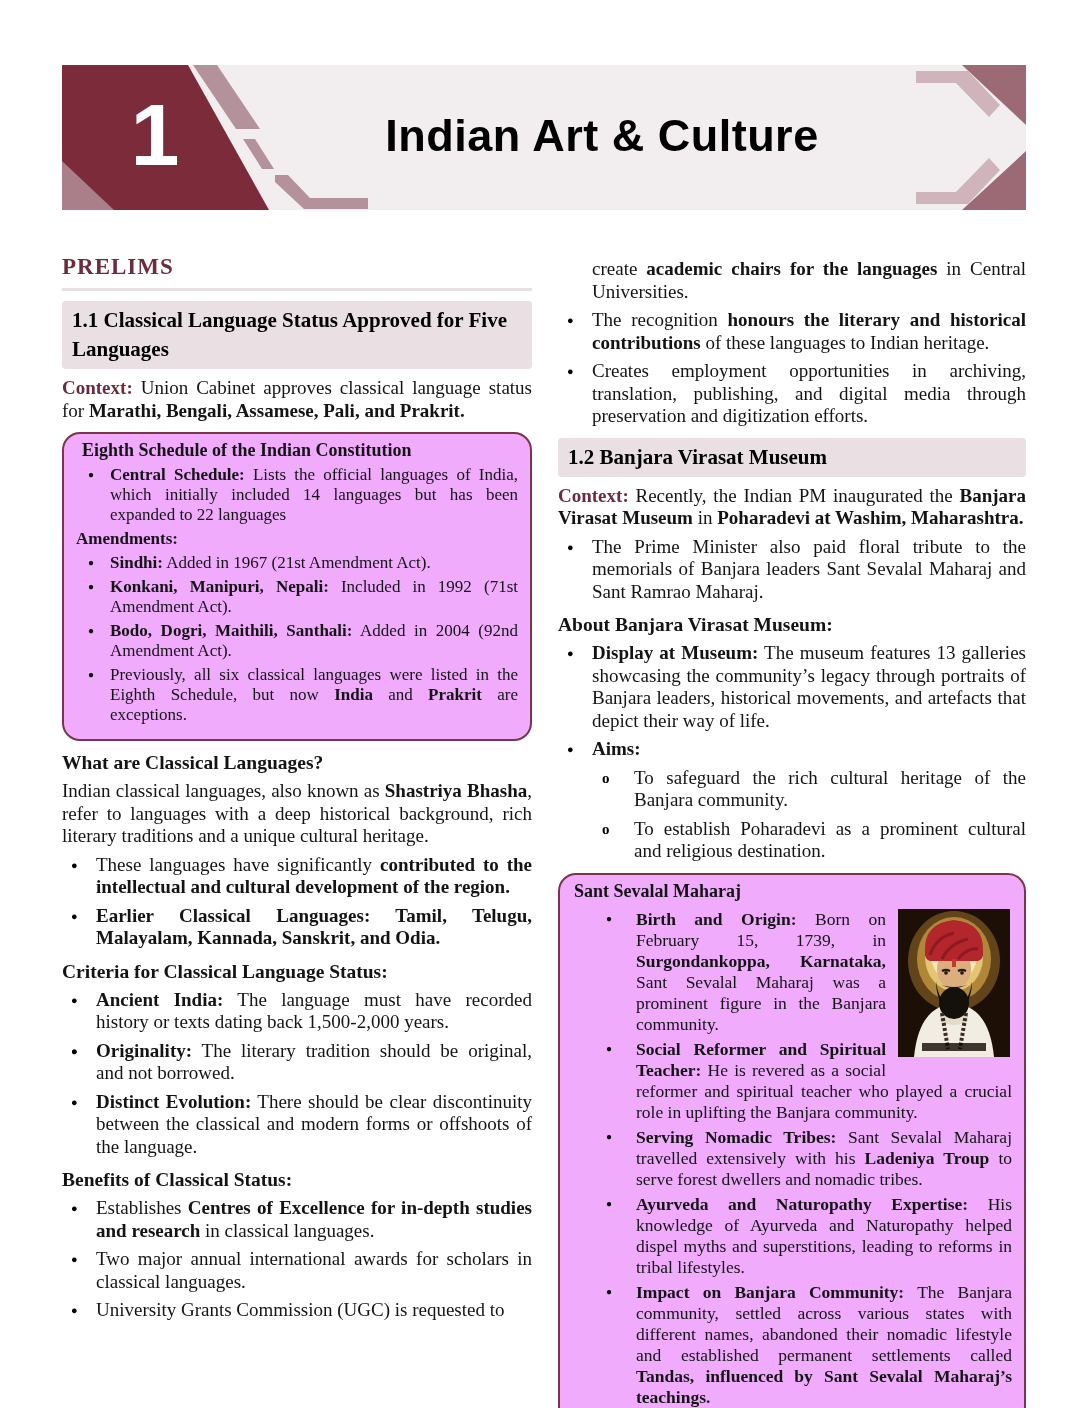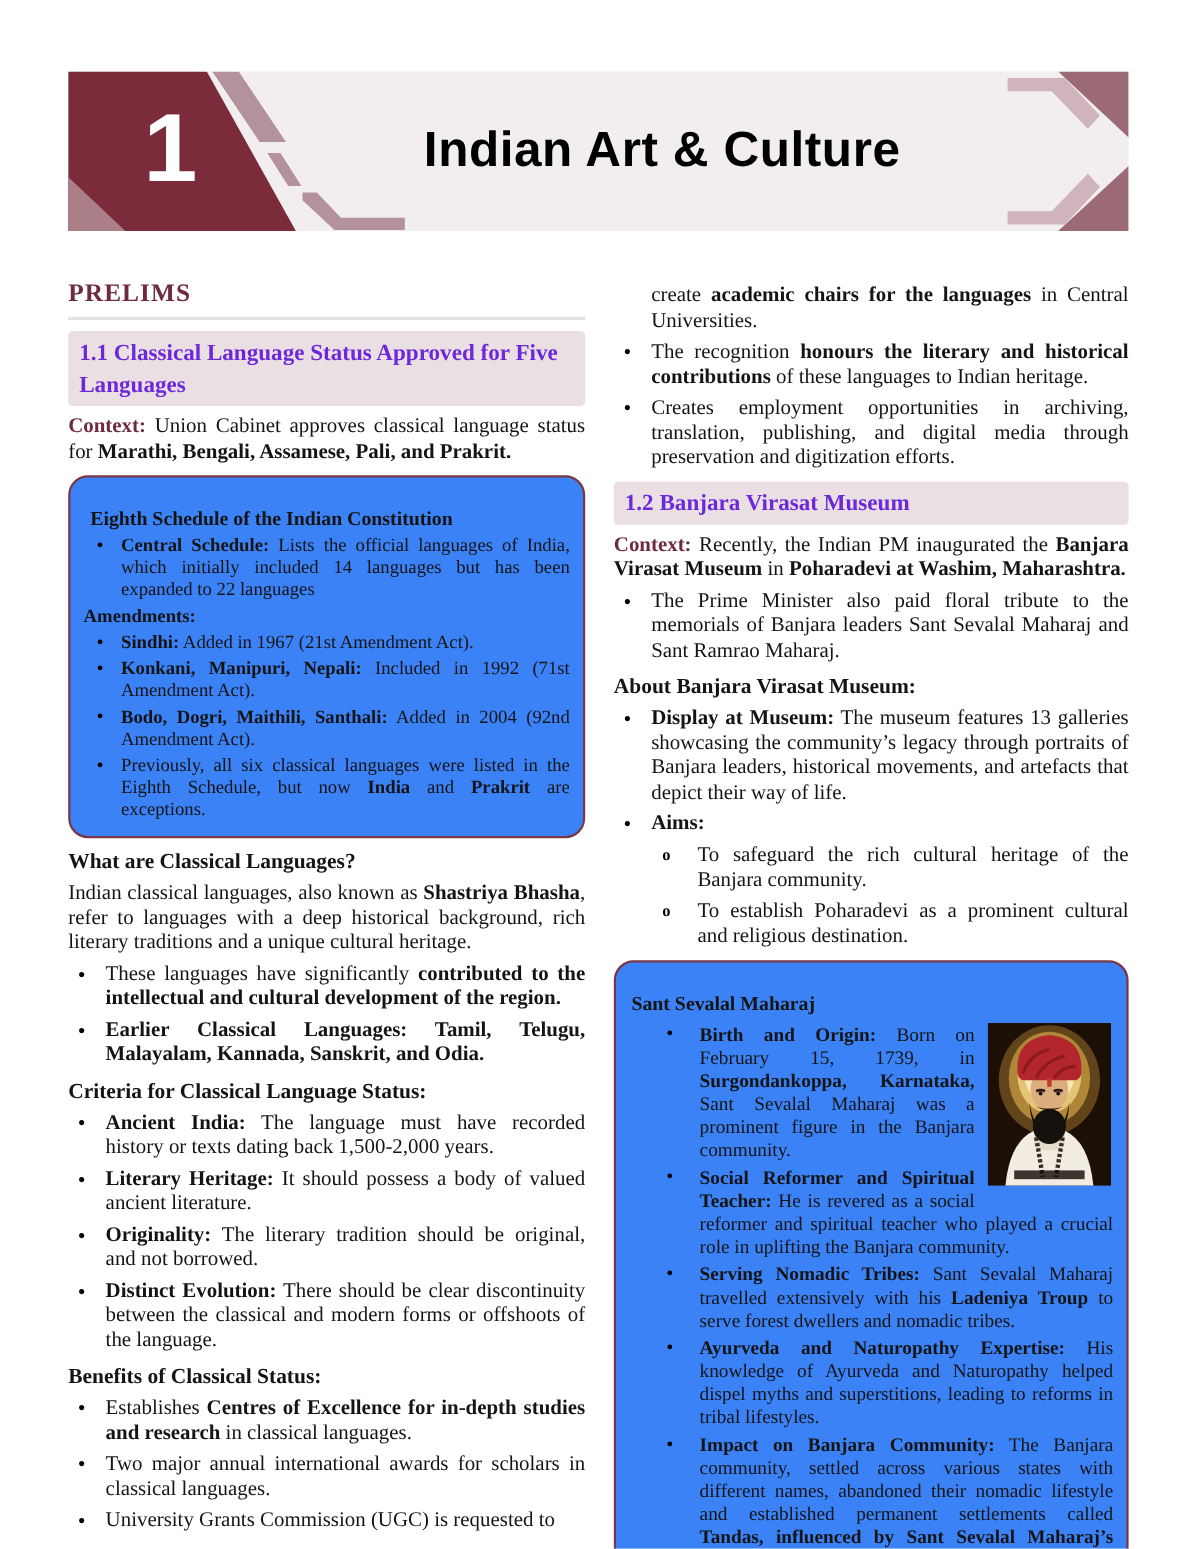--- a/index.html
+++ b/index.html
@@ -40,21 +40,21 @@
   .col-left  { left: 62px;  width: 470px; }
   .col-right { left: 558px; width: 468px; }
 
   .prelims {
     font-size: 23px; font-weight: bold; color: #6e2b3d;
     letter-spacing: 1px; margin: 2px 0 8px;
   }
   .rule { height: 3px; background: #e8e1e3; margin: 0 0 10px; }
 
   .sec-bar {
-    background: #eae0e3; color: #6d28d9;
+    background: #eae0e3; color: #000000;
     font-weight: bold; font-size: 21px; line-height: 29px;
     padding: 5px 10px; border-radius: 4px; margin: 0 0 8px;
   }
 
   .para { font-size: 19px; line-height: 22.5px; text-align: justify; margin: 6px 0; }
   .ctx-label { color: #6e2b3d; font-weight: bold; }
 
   .h3 { font-size: 19.5px; font-weight: bold; margin: 11px 0 5px; }
 
   .bitem { position: relative; padding-left: 34px; margin: 6px 0;
@@ -68,21 +68,21 @@
   .sitem { position: relative; padding-left: 76px; margin: 6px 0;
            font-size: 19px; line-height: 22.5px; text-align: justify; }
   .sitem > .sm {
     position: absolute; left: 44px; top: 0;
     font-size: 15px; font-weight: bold; line-height: 22px; color: #000;
   }
 
   
   .infobox {
     border: 2.5px solid #7a3648; border-radius: 18px;
-    padding: 25px 12px 10px; margin: 10px 0; background: #3b82f6;
+    padding: 4px 12px 10px; margin: 10px 0; background: #f0abfc;
   }
   .btitle { font-weight: bold; font-size: 18px; line-height: 22px; margin: 1px 0 3px 6px; }
   .box8 .bitem { padding-left: 34px; margin: 4px 0; font-size: 17px; line-height: 20px; }
   .box8 .bitem > .bm { left: 12px; top: 4px; font-size: 10px; }
   .box8 .bsub { font-weight: bold; font-size: 17px; line-height: 20px; margin: 4px 0 3px; }
 
   .sant .btitle { margin-left: 2px; }
   .sant-body { overflow: hidden; }
   .sant-body .bitem { padding-left: 64px; margin: 4px 0; font-size: 17.5px; line-height: 21px; }
   .sant-body .bitem > .bm { left: 34px; top: 4px; font-size: 10px; }
@@ -160,21 +160,20 @@
       <span><b>Earlier Classical Languages: Tamil, Telugu, Malayalam, Kannada, Sanskrit, and Odia.</b></span>
     </div>
 
     <h3 class="h3">Criteria for Classical Language Status:</h3>
     <div class="bitem">
       <span class="bm">●</span>
       <span><b>Ancient India:</b> The language must have recorded history or texts dating back 1,500-2,000 years.</span>
     </div>
     <div class="bitem">
       <span class="bm">●</span>
-      <span><b>Literary Heritage:</b> It should possess a body of valued ancient literature.</span>
     </div>
     <div class="bitem">
       <span class="bm">●</span>
       <span><b>Originality:</b> The literary tradition should be original, and not borrowed.</span>
     </div>
     <div class="bitem">
       <span class="bm">●</span>
       <span><b>Distinct Evolution:</b> There should be clear discontinuity between the classical and modern forms or offshoots of the language.</span>
     </div>
 

